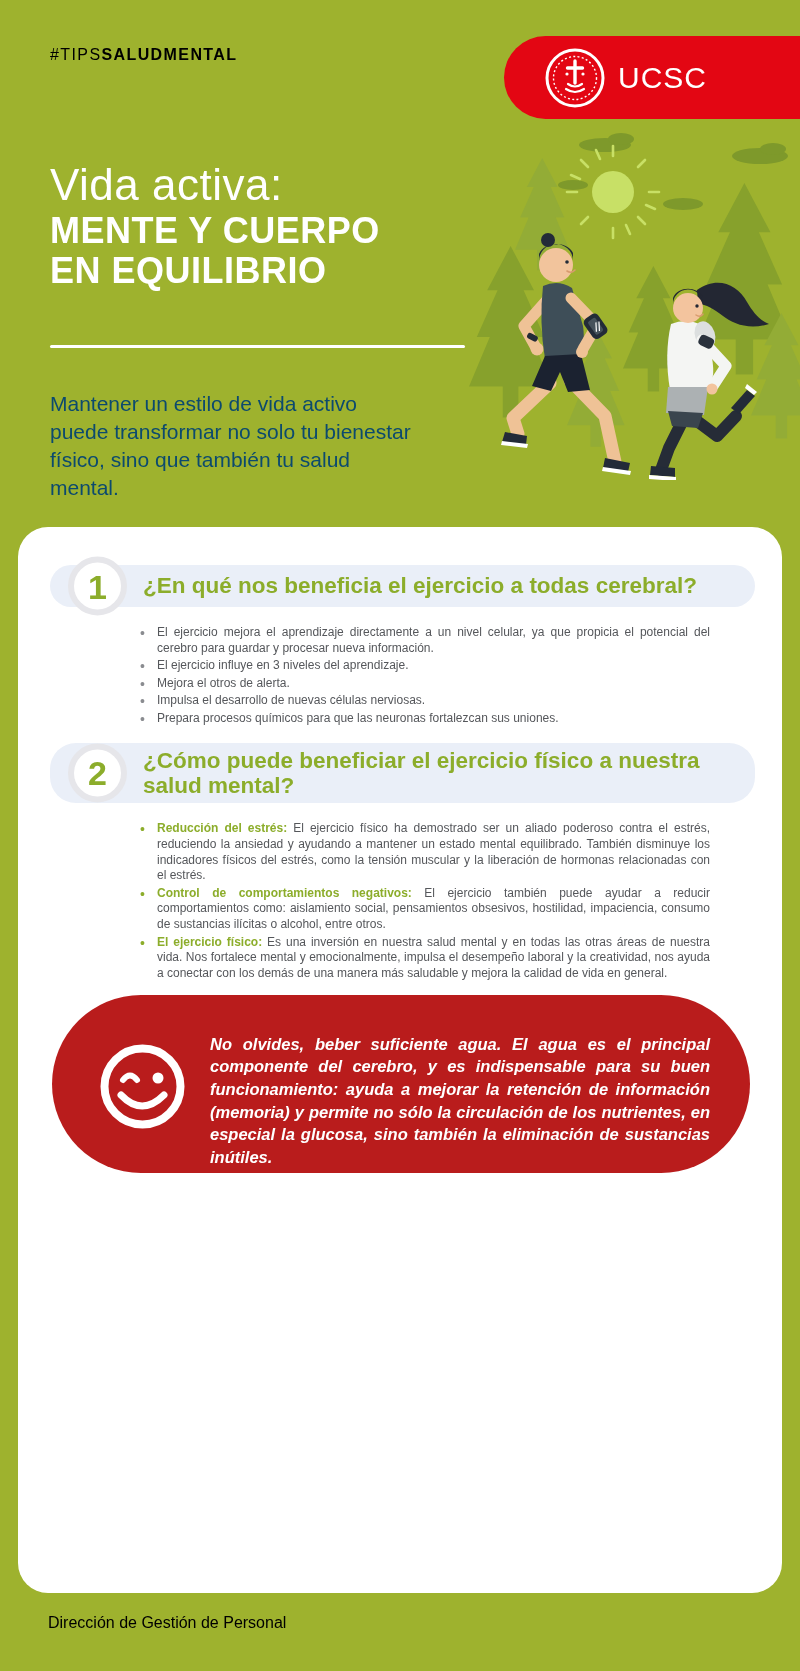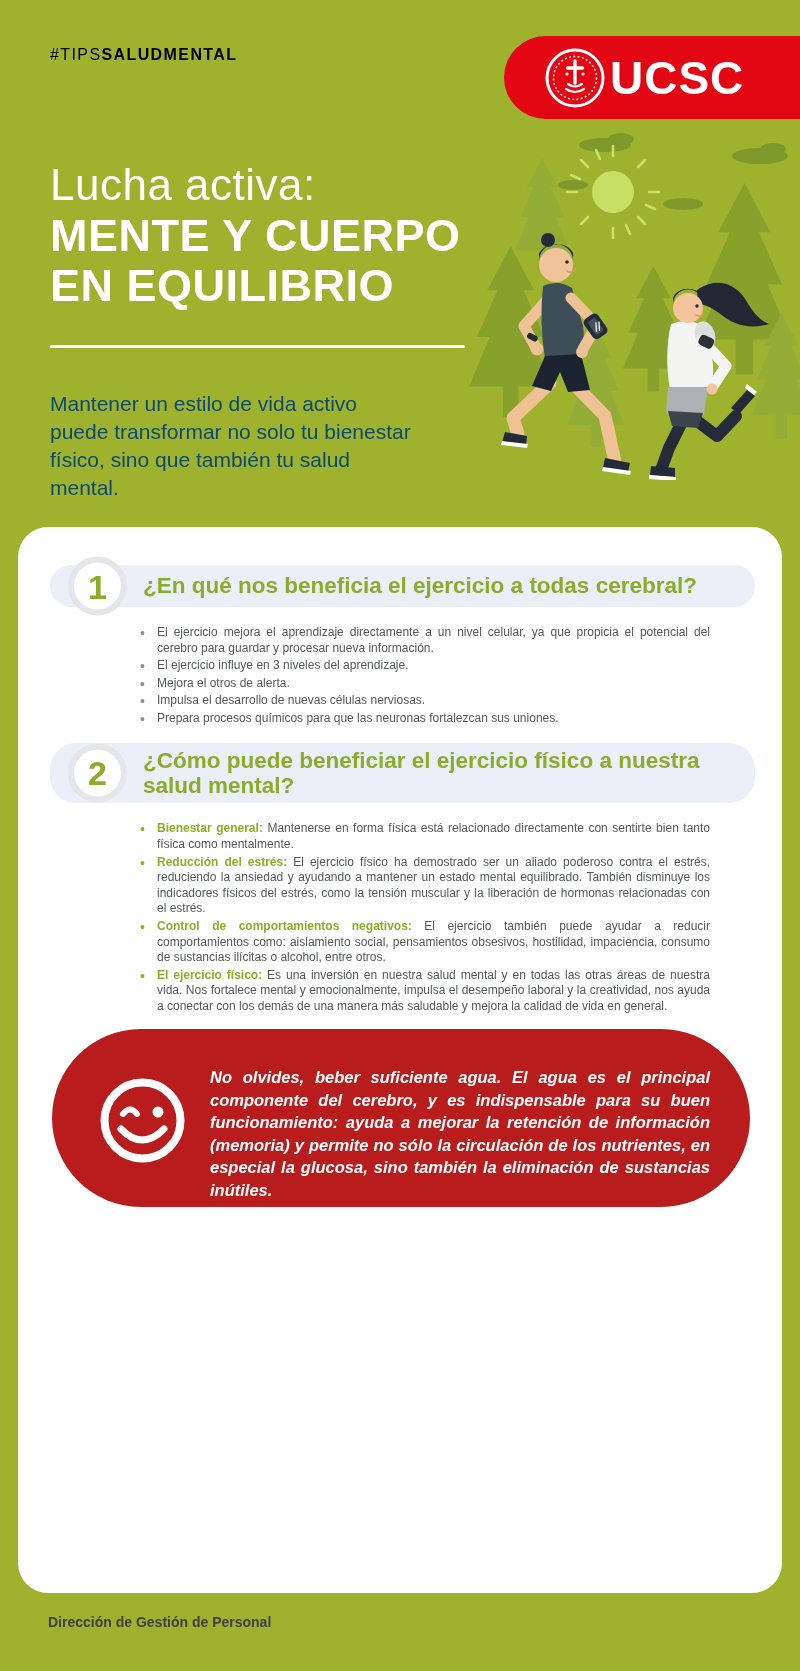--- a/index.html
+++ b/index.html
@@ -12,25 +12,25 @@
   
   .hashtag{position:absolute;left:50px;top:46px;color:#000000;font-size:16px;letter-spacing:1.4px;}
   .hashtag .lt{font-weight:400;}
   .hashtag .bd{font-weight:800;}
   .logo-badge{
     position:absolute;left:504px;top:36px;width:296px;height:83px;
     background:#e30613;border-radius:42px 0 0 42px;
     display:flex;align-items:center;
   }
   .seal{margin-left:40px;width:62px;height:62px;flex:0 0 auto;}
-  .logo-text{color:#ffffff;font-size:46px;font-weight:700;margin-left:4px;letter-spacing:1px;line-height:1;}
+  .logo-text{color:#ffffff;font-size:30px;font-weight:400;margin-left:12px;letter-spacing:1px;line-height:1;}
   
   .title-wrap{position:absolute;left:50px;top:160px;color:#ffffff;}
   .title-light{font-size:44px;font-weight:300;letter-spacing:.5px;line-height:1.15;}
-  .title-bold{font-size:45px;font-weight:800;line-height:1.12;letter-spacing:.5px;}
+  .title-bold{font-size:36px;font-weight:800;line-height:1.12;letter-spacing:.5px;}
   .divider{position:absolute;left:50px;top:345px;width:415px;height:3px;background:#ffffff;border-radius:2px;}
   .intro{position:absolute;left:50px;top:369px;width:365px;color:#0c4a6e;font-size:21px;line-height:1.34;}
   
   .illustration{position:absolute;right:0;top:128px;width:345px;height:352px;}
   
   .card{
     position:absolute;left:18px;top:527px;width:764px;height:1066px;
     background:#ffffff;border-radius:30px;
   }
   .sec-header{
@@ -65,21 +65,21 @@
     background:#b91c1c;border-radius:95px;
   }
   .smiley{position:absolute;left:43px;top:44px;width:95px;height:95px;}
   .callout-text{
     position:absolute;left:158px;right:40px;top:50%;transform:translateY(-50%);
     color:#ffffff;font-size:16.5px;font-style:italic;font-weight:700;
     line-height:1.37;text-align:justify;
   }
   .callout-text .clead{font-weight:800;}
   
-  .footer{position:absolute;left:48px;top:1614px;color:#404040;font-size:14px;font-weight:700;}
+  .footer{position:absolute;left:48px;top:1614px;color:#000000;font-size:16px;font-weight:400;}
 </style>
 </head>
 <body>
 
 <div class="hashtag">
   <span class="lt">#TIPS</span><span class="bd">SALUDMENTAL</span>
 </div>
 
 <div class="logo-badge">
   <svg class="seal" viewBox="0 0 62 62">
@@ -88,21 +88,21 @@
     <path d="M31 14 v22 M23.5 21 h15" stroke="#ffffff" stroke-width="3.4" stroke-linecap="round"></path>
     <path d="M24 37 q7 5 14 0" stroke="#ffffff" stroke-width="2.2" fill="none" stroke-linecap="round"></path>
     <path d="M22 42 q9 6 18 0" stroke="#ffffff" stroke-width="2.2" fill="none" stroke-linecap="round"></path>
     <circle cx="23" cy="27" r="1.6" fill="#ffffff"></circle>
     <circle cx="39" cy="27" r="1.6" fill="#ffffff"></circle>
   </svg>
   <div class="logo-text">UCSC</div>
 </div>
 
 <div class="title-wrap">
-  <div class="title-light">Lucha activa:</div>
+  <div class="title-light">Vida activa:</div>
   <div class="title-bold">MENTE Y CUERPO</div>
   <div class="title-bold">EN EQUILIBRIO</div>
 </div>
 <div class="divider"></div>
 <p class="intro">Mantener un estilo de vida activo puede transformar no solo tu bienestar físico, sino que también tu salud mental.</p>
 
 <svg class="illustration" viewBox="0 0 345 352">
   <defs>
     <path id="pine" d="M32 0 L50 34 L42 34 L58 70 L48 70 L64 108 L38 108 L38 132 L26 132 L26 108 L0 108 L16 70 L6 70 L22 34 L14 34 Z"></path>
   </defs>
@@ -199,21 +199,20 @@
     <li><span>Mejora el otros de alerta.</span></li>
     <li><span>Impulsa el desarrollo de nuevas células nerviosas.</span></li>
     <li><span>Prepara procesos químicos para que las neuronas fortalezcan sus uniones.</span></li>
   </ul>
 
   <div class="sec-header second">
     <div class="sec-num">2</div>
     <div class="sec-title">¿Cómo puede beneficiar el ejercicio físico a nuestra salud mental?</div>
   </div>
   <ul class="bullets green-dots second-list">
-    <li><span class="lead">Bienestar general:</span><span> Mantenerse en forma física está relacionado directamente con sentirte bien tanto física como mentalmente.</span></li>
     <li><span class="lead">Reducción del estrés:</span><span> El ejercicio físico ha demostrado ser un aliado poderoso contra el estrés, reduciendo la ansiedad y ayudando a mantener un estado mental equilibrado. También disminuye los indicadores físicos del estrés, como la tensión muscular y la liberación de hormonas relacionadas con el estrés.</span></li>
     <li><span class="lead">Control de comportamientos negativos:</span><span> El ejercicio también puede ayudar a reducir comportamientos como: aislamiento social, pensamientos obsesivos, hostilidad, impaciencia, consumo de sustancias ilícitas o alcohol, entre otros.</span></li>
     <li><span class="lead">El ejercicio físico:</span><span> Es una inversión en nuestra salud mental y en todas las otras áreas de nuestra vida. Nos fortalece mental y emocionalmente, impulsa el desempeño laboral y la creatividad, nos ayuda a conectar con los demás de una manera más saludable y mejora la calidad de vida en general.</span></li>
   </ul>
 
   <div class="callout">
     <svg class="smiley" viewBox="0 0 95 95">
       <circle cx="47.5" cy="47.5" r="38" fill="none" stroke="#ffffff" stroke-width="8"></circle>
       <path d="M28 41 q7 -9 14 0" fill="none" stroke="#ffffff" stroke-width="6" stroke-linecap="round"></path>
       <circle cx="63" cy="39" r="5.5" fill="#ffffff"></circle>

